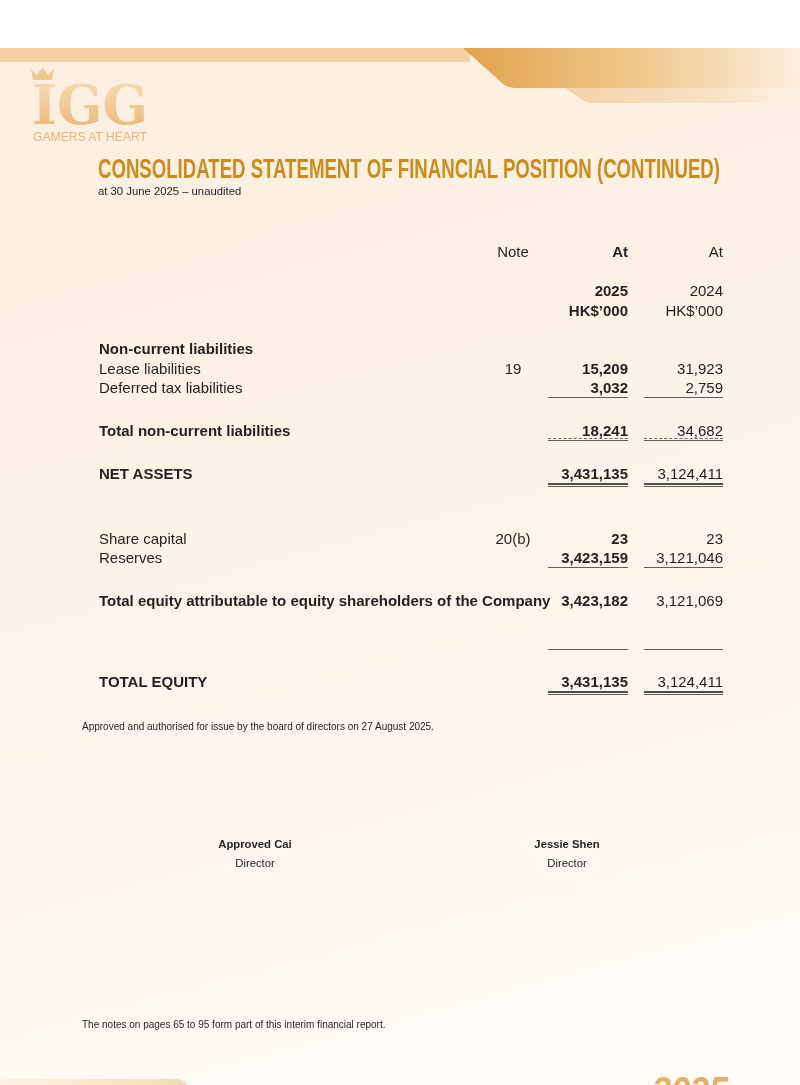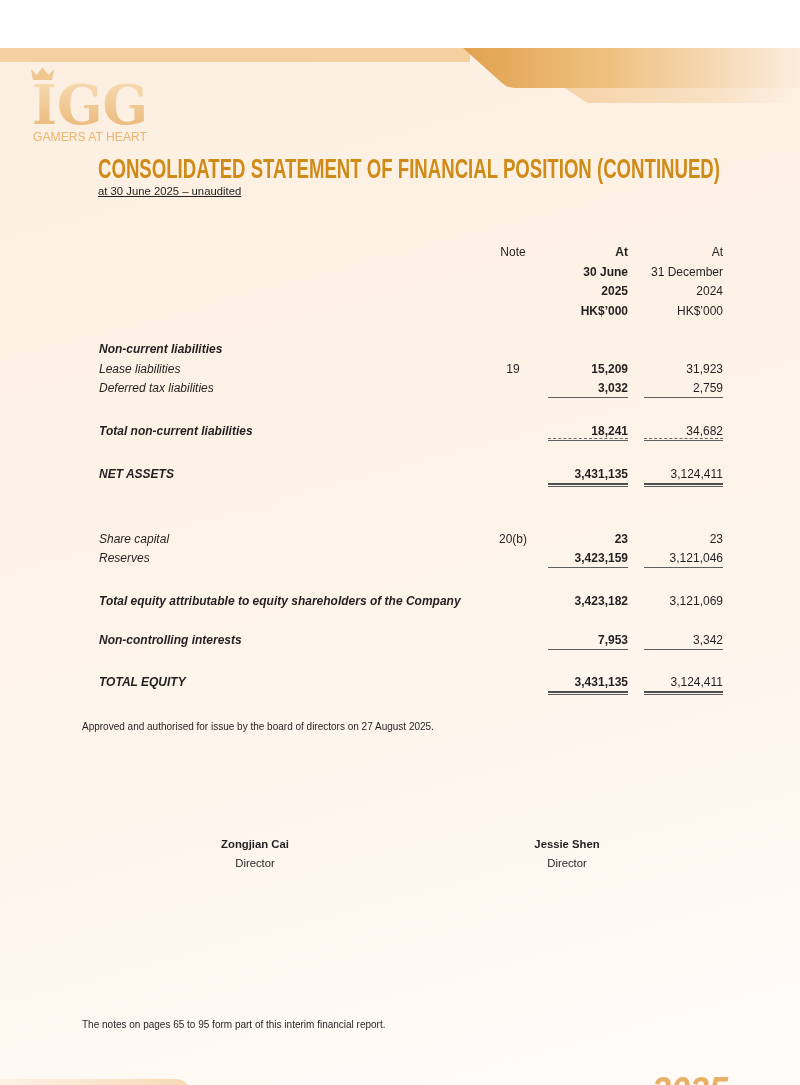--- a/index.html
+++ b/index.html
@@ -14,27 +14,27 @@
     margin-top: 48px;
   }
   .deco { position: absolute; left: 0; display: block; }
   .abs { position: absolute; white-space: nowrap; }
   .fit { display: inline-block; transform-origin: left top; white-space: nowrap; }
 
   .title {
     left: 98px; top: 106px; height: 30px; line-height: 30px;
     font-size: 28px; font-weight: bold; color: #cf8a17;
   }
-  .subtitle { left: 98px; top: 136px; font-size: 11.3px; line-height: 14px; text-decoration: underline; }
+  .subtitle { left: 98px; top: 136px; font-size: 11.3px; line-height: 14px; }
 
   .row {
     position: absolute; left: 0; width: 800px; height: 14px; line-height: 14px;
-    font-size: 12px;
-  }
-  .row .lbl { position: absolute; left: 99px; top: 0; white-space: nowrap; font-style: italic; }
+    font-size: 15px;
+  }
+  .row .lbl { position: absolute; left: 99px; top: 0; white-space: nowrap; }
   .row .note { position: absolute; left: 473px; width: 80px; text-align: center; top: 0; }
   .row .cur { position: absolute; right: 172px; top: 0; font-weight: bold; text-align: right; }
   .row .prior { position: absolute; right: 77px; top: 0; text-align: right; }
   .b { font-weight: bold; }
 
   .rule { position: absolute; height: 1.5px; background: #5e5e5e; }
   .rule.c { left: 548px; width: 80px; }
   .rule.p { left: 644px; width: 79px; }
   .rule.thin { height: 1px; }
   .rule.dash { height: 0; background: none; border-top: 1.2px dashed #6a6a6a; }
@@ -97,24 +97,20 @@
   <div class="abs title">
     <span class="fit" style="transform: scaleX(0.664596);">CONSOLIDATED STATEMENT OF FINANCIAL POSITION (CONTINUED)</span>
   </div>
   <div class="abs subtitle">at 30 June 2025 – unaudited</div>
 
   <div class="row" style="top:197px">
     <span class="note">Note</span>
     <span class="cur">At</span>
     <span class="prior">At</span>
   </div>
-  <div class="row" style="top:217px">
-    <span class="cur">30 June</span>
-    <span class="prior">31 December</span>
-  </div>
   <div class="row" style="top:236px">
     <span class="cur">2025</span>
     <span class="prior">2024</span>
   </div>
   <div class="row" style="top:256px">
     <span class="cur">HK$’000</span>
     <span class="prior">HK$’000</span>
   </div>
 
   <div class="row" style="top:294px">
@@ -167,41 +163,36 @@
   </div>
   <div class="rule c" style="top:518.5px"></div>
   <div class="rule p" style="top:518.5px"></div>
 
   <div class="row" style="top:546px">
     <span class="lbl b">Total equity attributable to equity shareholders of the Company</span>
     <span class="cur">3,423,182</span>
     <span class="prior">3,121,069</span>
   </div>
 
-  <div class="row" style="top:585px">
-    <span class="lbl b">Non-controlling interests</span>
-    <span class="cur">7,953</span>
-    <span class="prior">3,342</span>
-  </div>
   <div class="rule c" style="top:600.5px"></div>
   <div class="rule p" style="top:600.5px"></div>
 
   <div class="row" style="top:627px">
     <span class="lbl b">TOTAL EQUITY</span>
     <span class="cur">3,431,135</span>
     <span class="prior">3,124,411</span>
   </div>
   <div class="rule c thick" style="top:643px"></div>
   <div class="rule p thick" style="top:643px"></div>
   <div class="rule c thin" style="top:646px"></div>
   <div class="rule p thin" style="top:646px"></div>
 
   <div class="para" style="top:672px">Approved and authorised for issue by the board of directors on 27 August 2025.</div>
 
-  <div class="sig name" style="left:155px; top:789px">Zongjian Cai</div>
+  <div class="sig name" style="left:155px; top:789px">Approved Cai</div>
   <div class="sig role" style="left:155px; top:808px">Director</div>
   <div class="sig name" style="left:467px; top:789px">Jessie Shen</div>
   <div class="sig role" style="left:467px; top:808px">Director</div>
 
   <div class="para" style="top:970px">The notes on pages 65 to 95 form part of this interim financial report.</div>
 
   <svg class="deco" style="top:1020px" width="800" height="65" viewBox="0 0 800 65">
     <defs>
       <linearGradient id="gBot1" x1="0" y1="0" x2="200" y2="0" gradientUnits="userSpaceOnUse">
         <stop offset="0" stop-color="#fdf2e6"></stop>

